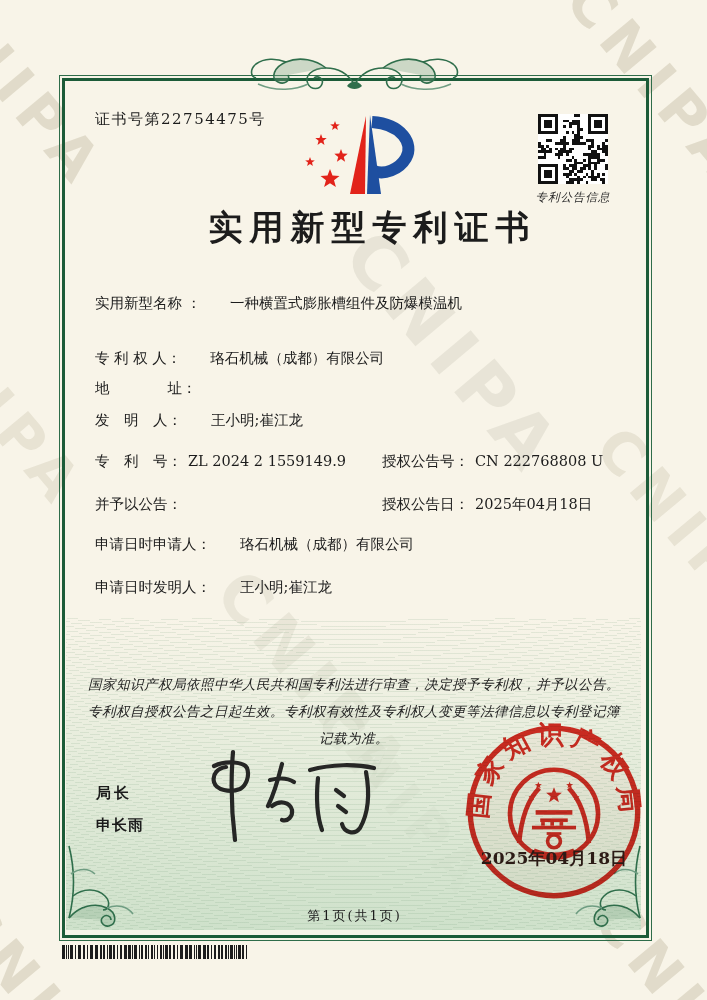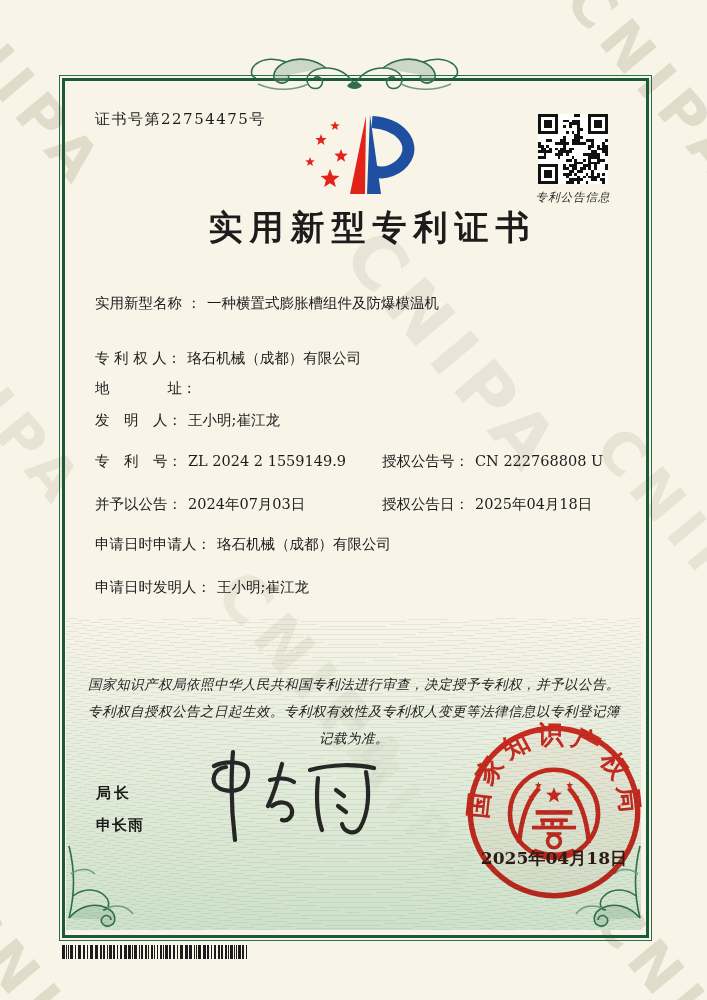--- a/index.html
+++ b/index.html
@@ -32,21 +32,21 @@
   
   .cert-no{position:absolute;left:95px;top:110px;font-size:15px;letter-spacing:1.5px;}
   .logo{position:absolute;left:288px;top:100px;}
   .qr{position:absolute;left:538px;top:114px;width:70px;height:70px;background:#fff;}
   .qr-caption{position:absolute;left:508px;top:190px;width:130px;text-align:center;
               font-size:11.5px;letter-spacing:1px;font-style:italic;color:#2a2a2a;}
   .title{position:absolute;left:80px;top:205px;width:585px;text-align:center;
          font-size:34px;font-weight:700;letter-spacing:7px;}
   
   .fields{position:absolute;left:95px;top:292px;width:522px;font-size:14.5px;line-height:23.5px;}
-  .row{display:flex;}
+  .row{display:flex;gap:23px;}
   .lab{white-space:pre;margin-right:6px;}
   .val{flex:1;}
   .addr .val{max-width:388px;}
   .cols{display:flex;}
   .col-l{width:287px;display:flex;}
   .col-r{flex:1;display:flex;}
   .mt-a{margin-top:31px;}.mt-b{margin-top:7px;}.mt-c{margin-top:8px;}
   .mt-d{margin-top:18px;}.mt-e{margin-top:19px;}.mt-f{margin-top:17px;}
   
   .statement{position:absolute;left:84px;top:671px;width:540px;text-align:center;
@@ -339,21 +339,20 @@
         <span class="val">ZL 2024 2 1559149.9</span>
       </div>
       <div class="col-r">
         <span class="lab">授权公告号：</span>
         <span class="val">CN 222768808 U</span>
       </div>
     </div>
     <div class="cols mt-e">
       <div class="col-l">
         <span class="lab">并予以公告：</span>
-        <span class="val">2024年07月03日</span>
       </div>
       <div class="col-r">
         <span class="lab">授权公告日：</span>
         <span class="val">2025年04月18日</span>
       </div>
     </div>
     <div class="row mt-f">
       <span class="lab">申请日时申请人：</span>
       <span class="val">珞石机械（成都）有限公司</span>
     </div>
@@ -412,15 +411,16 @@
         <rect x="92" y="122" width="16" height="3"></rect>
       </g>
       <path d="M62,134 C64,110 70,88 84,74" fill="none" stroke-width="5"></path>
       <path d="M138,134 C136,110 130,88 116,74" fill="none" stroke-width="5"></path>
       <circle cx="100" cy="132" r="7" fill="none" stroke-width="4"></circle>
       <path d="M78,142 C92,148 108,148 122,142" fill="none" stroke-width="5"></path>
     </g>
     <text x="100" y="158" text-anchor="middle" font-size="19" font-weight="600" fill="#2b1410" font-family="&quot;DejaVu Serif&quot;,serif">2025年04月18日</text>
   </svg>
 
+  <div class="page-no">第1页(共1页)</div>
   <div class="barcode" id="barcode"><i style="width: 3px; margin-right: 1px;"></i><i style="width: 1px; margin-right: 1px;"></i><i style="width: 1px; margin-right: 1px;"></i><i style="width: 3px; margin-right: 2px;"></i><i style="width: 1px; margin-right: 2px;"></i><i style="width: 3px; margin-right: 2px;"></i><i style="width: 2px; margin-right: 2px;"></i><i style="width: 1px; margin-right: 2px;"></i><i style="width: 3px; margin-right: 2px;"></i><i style="width: 3px; margin-right: 2px;"></i><i style="width: 2px; margin-right: 1px;"></i><i style="width: 2px; margin-right: 2px;"></i><i style="width: 1px; margin-right: 1px;"></i><i style="width: 3px; margin-right: 1px;"></i><i style="width: 2px; margin-right: 2px;"></i><i style="width: 1px; margin-right: 2px;"></i><i style="width: 2px; margin-right: 2px;"></i><i style="width: 3px; margin-right: 1px;"></i><i style="width: 3px; margin-right: 1px;"></i><i style="width: 1px; margin-right: 1px;"></i><i style="width: 3px; margin-right: 2px;"></i><i style="width: 1px; margin-right: 1px;"></i><i style="width: 2px; margin-right: 2px;"></i><i style="width: 2px; margin-right: 1px;"></i><i style="width: 1px; margin-right: 2px;"></i><i style="width: 2px; margin-right: 1px;"></i><i style="width: 1px; margin-right: 2px;"></i><i style="width: 1px; margin-right: 2px;"></i><i style="width: 2px; margin-right: 1px;"></i><i style="width: 1px; margin-right: 1px;"></i><i style="width: 3px; margin-right: 1px;"></i><i style="width: 2px; margin-right: 2px;"></i><i style="width: 2px; margin-right: 2px;"></i><i style="width: 1px; margin-right: 2px;"></i><i style="width: 3px; margin-right: 2px;"></i><i style="width: 3px; margin-right: 1px;"></i><i style="width: 3px; margin-right: 2px;"></i><i style="width: 1px; margin-right: 1px;"></i><i style="width: 1px; margin-right: 1px;"></i><i style="width: 3px; margin-right: 2px;"></i><i style="width: 3px; margin-right: 1px;"></i><i style="width: 2px; margin-right: 2px;"></i><i style="width: 1px; margin-right: 2px;"></i><i style="width: 2px; margin-right: 2px;"></i><i style="width: 2px; margin-right: 1px;"></i><i style="width: 2px; margin-right: 2px;"></i><i style="width: 2px; margin-right: 1px;"></i><i style="width: 1px; margin-right: 1px;"></i><i style="width: 3px; margin-right: 1px;"></i><i style="width: 1px; margin-right: 1px;"></i><i style="width: 1px; margin-right: 1px;"></i><i style="width: 3px; margin-right: 1px;"></i><i style="width: 2px; margin-right: 2px;"></i><i style="width: 1px; margin-right: 2px;"></i></div>
 
 </div>
 
 </body></html>

